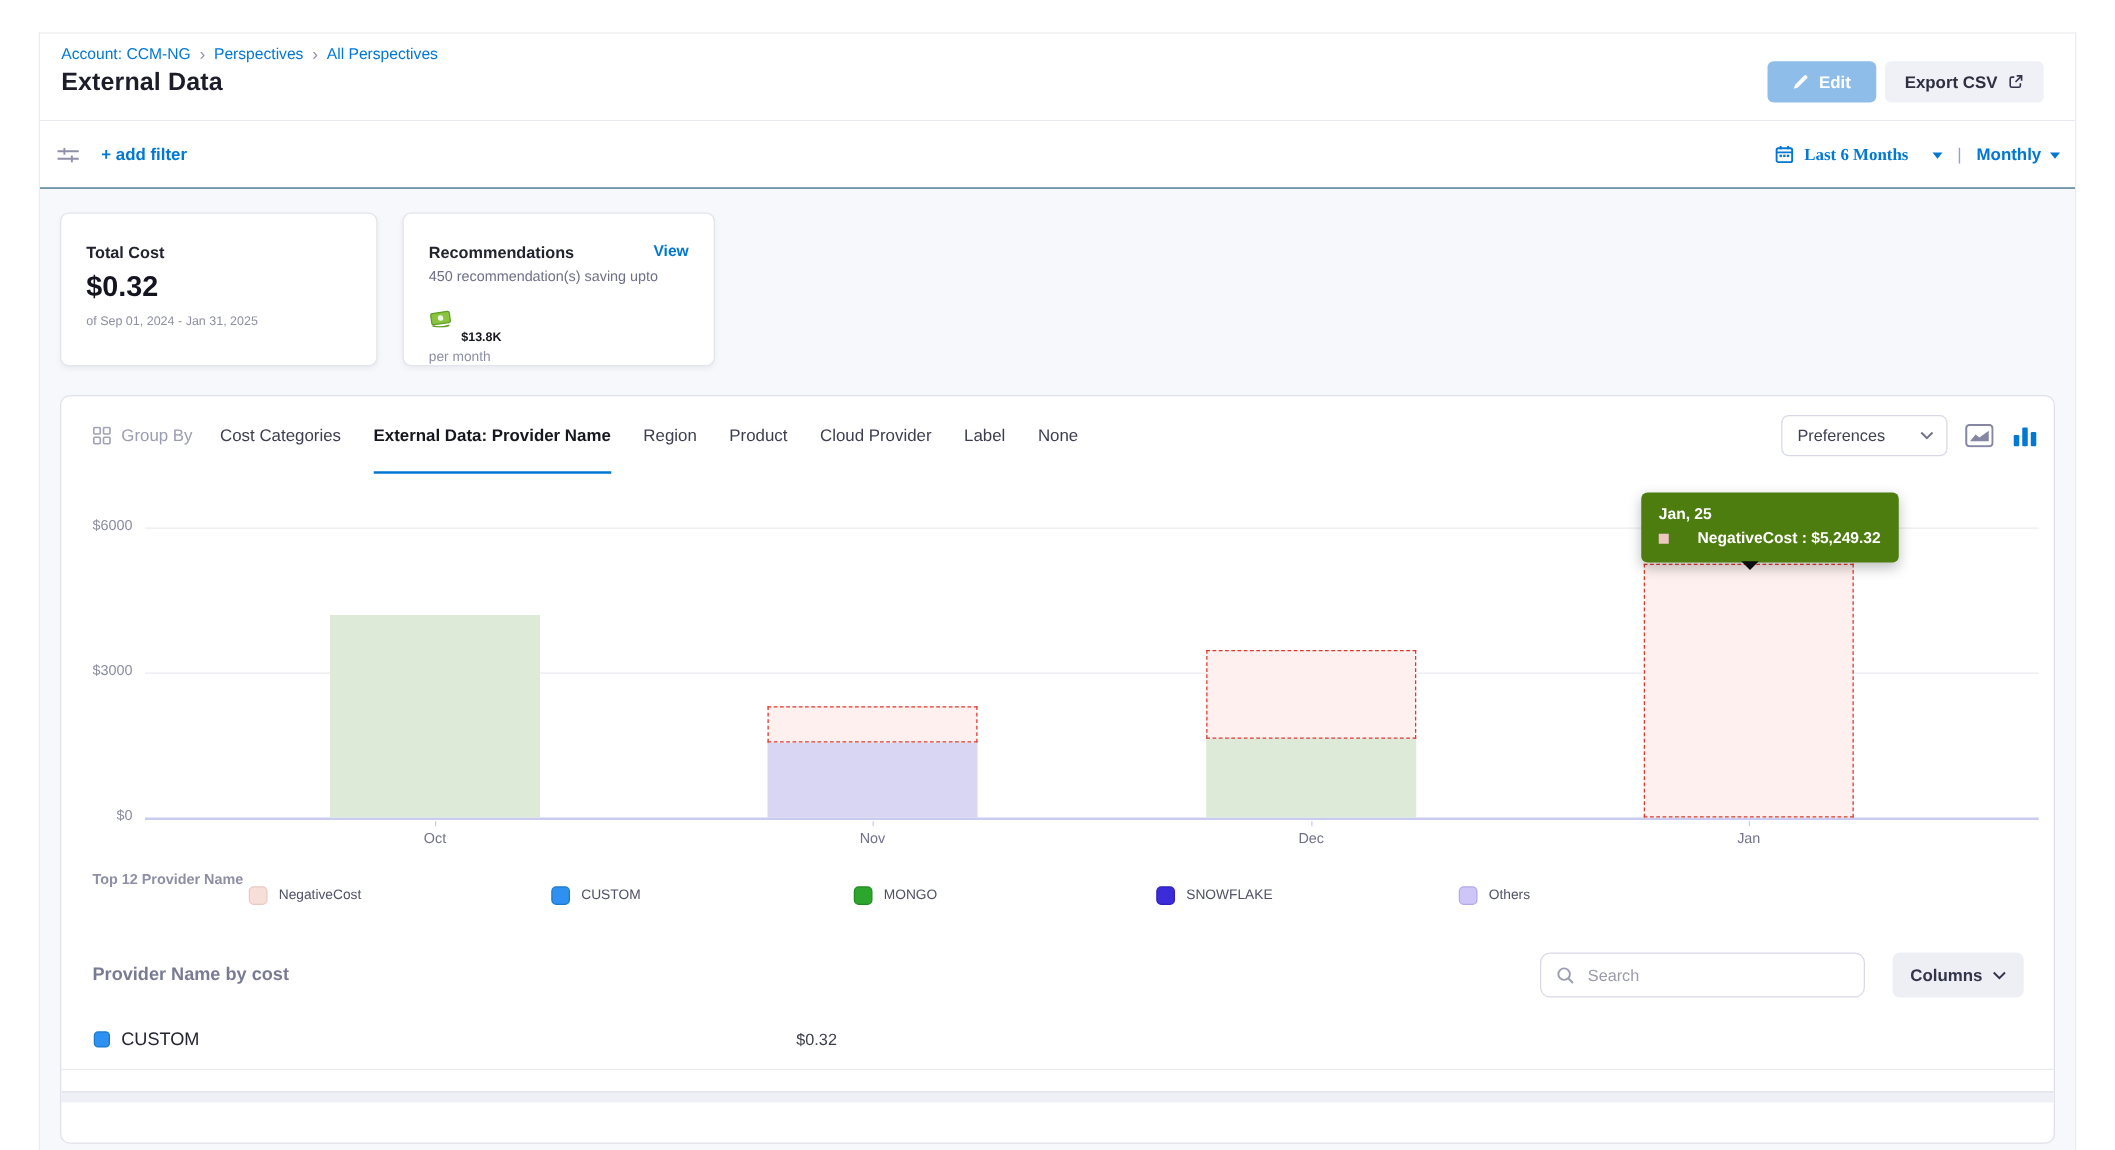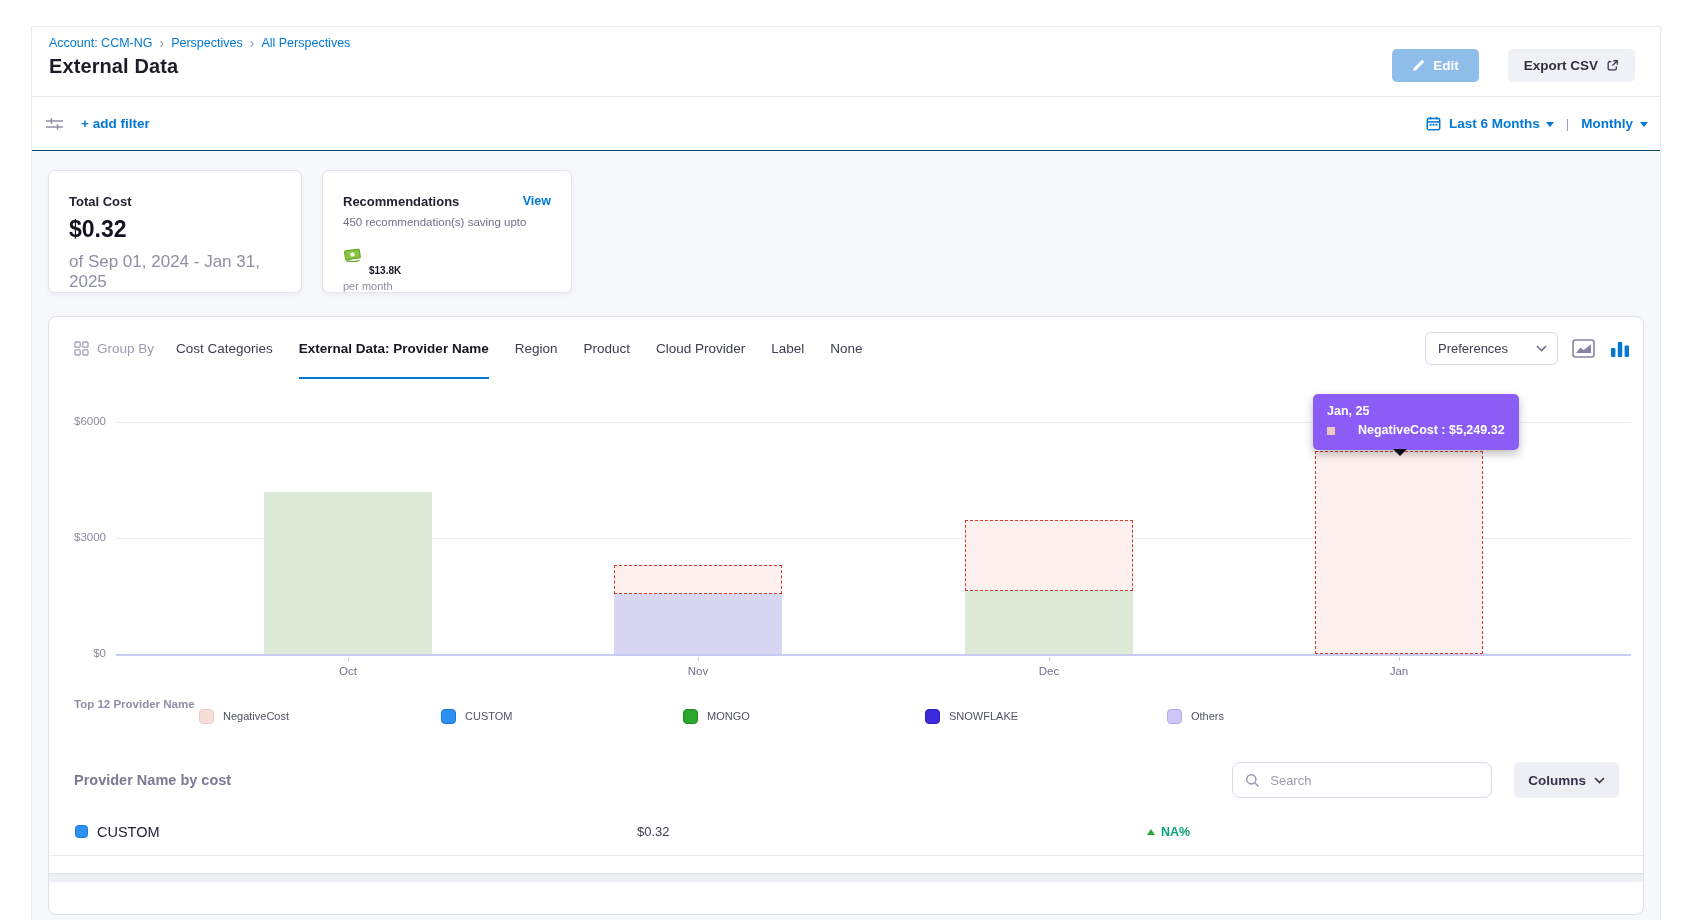--- a/index.html
+++ b/index.html
@@ -11,21 +11,21 @@
   .app { position:absolute; left:31px; top:26px; width:1630px; bottom:0;
          border:1px solid #ebebf2; border-bottom:none; background:#fff; }
 
   
   .page-header { height:70px; display:flex; justify-content:space-between;
                  padding:9px 25px 0 17px; border-bottom:1px solid #e8e8f0; background:#fff; }
   .breadcrumb { display:flex; align-items:center; gap:7px; font-size:12.5px; }
   .bc-link { color:#0278d5; cursor:pointer; text-decoration:none; }
   .bc-sep { color:#8f93ad; font-size:14px; line-height:1; }
   h1.page-title { margin:5px 0 0; font-size:20px; font-weight:700; color:#1c1d29; letter-spacing:.1px; }
-  .hbtns { display:flex; gap:29px; align-items:flex-start; margin-top:13px; }
+  .hbtns { display:flex; gap:7px; align-items:flex-start; margin-top:13px; }
   .btn { height:33px; border:none; border-radius:5px; font-size:13.5px; font-weight:700;
          display:flex; align-items:center; gap:8px; cursor:pointer;
          font-family:"Liberation Sans","DejaVu Sans",sans-serif; }
   .btn-edit { background:#8fbde9; color:#fff; padding:0 20px; }
   .btn-export { background:#f0f1f7; color:#2e3040; padding:0 16px; }
 
   
   .filterbar { height:54px; display:flex; align-items:center; padding:0 12px 0 9px;
                border-bottom:1px solid #0c4a6e; background:#fff; }
   .sliders-btn { display:flex; align-items:center; padding:4px; cursor:pointer; }
@@ -37,21 +37,21 @@
   .fsep { color:#9aa0c0; font-weight:400; margin:0 4px; }
 
   
   .content { background:#f7f8fb; height:770px; padding:19px 16px 0; }
   .cards { display:flex; gap:20px; }
   .card { background:#fff; border:1px solid #e3e4ee; border-radius:7px;
           box-shadow:0 2px 4px rgba(96,97,112,.08); height:123px; }
   .card-total { width:254px; padding:23px 20px 0; }
   .c-title { font-size:13px; font-weight:700; color:#22232f; }
   .c-value { font-size:23px; font-weight:700; color:#131420; margin-top:7px; }
-  .c-period { font-size:17px; color:#8d8fa3; margin-top:9px; }
+  .c-period { font-size:10px; color:#8d8fa3; margin-top:9px; }
   .card-reco { width:250px; padding:23px 20px 0; position:relative; }
   .view-link { position:absolute; right:20px; top:23px; color:#0278d5; font-size:12.5px; font-weight:600; cursor:pointer; }
   .r-line1 { font-size:11.5px; color:#6e7087; margin-top:7px; }
   .r-valrow { display:flex; align-items:center; gap:7px; margin-top:5px; }
   .r-val { font-size:10px; font-weight:700; color:#16171f;margin-top:32px; }
   .r-line2 { font-size:11px; color:#8d8fa3; margin-top:4px; }
 
   
   .panel { margin-top:23px; background:#fff; border:1px solid #dfe0ea; border-radius:8px;
            height:599px; overflow:hidden; position:relative; }
@@ -69,21 +69,21 @@
 
   
   .chart { margin-top:12px; height:300px; position:relative; }
   .gridline { position:absolute; left:67px; width:1515px; height:1px; background:#ebebf1; }
   .axisline { position:absolute; left:67px; width:1515px; height:2px; background:#c9cbf1; top:263px; }
   .ylab { position:absolute; left:0; width:57px; text-align:right; font-size:11.5px; color:#8a8b9f; }
   .xtick { position:absolute; width:1px; height:4px; background:#c9cbf1; top:266px; }
   .xlab { position:absolute; top:274px; width:90px; text-align:center; font-size:11.5px; color:#71728a; }
   .barseg { position:absolute; width:168px; }
   .barseg.dashed { border:1.5px dashed #d93a2e; }
-  .tooltip { position:absolute; left:1264px; top:3px; background:#8b5cf6; color:#fff; border-radius:5px;
+  .tooltip { position:absolute; left:1264px; top:3px; background:#4d7c0f; color:#fff; border-radius:5px;
              padding:8px 14px 9px; font-size:12.5px; font-weight:700; line-height:1.55; z-index:6;
              box-shadow:0 4px 10px rgba(0,0,0,.25); white-space:nowrap; }
   .tooltip:after { content:""; position:absolute; left:80px; bottom:-6px; width:0; height:0;
                    border-left:7px solid transparent; border-right:7px solid transparent;
                    border-top:7px solid #0b0c10; }
   .tt-line { display:flex; align-items:center; gap:23px; }
   .tt-marker { width:8px; height:8px; background:#eec7c1; display:inline-block; }
 
   
   .legendrow { margin-top:5px; height:40px; display:flex; padding-left:25px; }
@@ -167,21 +167,21 @@
       <span style="display:flex;">
         <svg width="15" height="15" viewBox="0 0 14 14">
           <rect x="1.2" y="2.4" width="11.6" height="10.4" rx="1.3" fill="none" stroke="#0278d5" stroke-width="1.4"></rect>
           <path d="M1.2 5.5 H12.8" stroke="#0278d5" stroke-width="1.4"></path>
           <path d="M4.2 0.8 V3.2 M9.8 0.8 V3.2" stroke="#0278d5" stroke-width="1.4"></path>
           <rect x="3.4" y="7.2" width="1.8" height="1.8" fill="#0278d5"></rect>
             <rect x="6.1" y="7.2" width="1.8" height="1.8" fill="#0278d5"></rect>
             <rect x="8.8" y="7.2" width="1.8" height="1.8" fill="#0278d5"></rect>
         </svg>
       </span>
-      <span class="drop" style="display:flex;align-items:center;gap:6px;">
+      <span class="drop" style="display:flex;align-items:center;gap:19px;font-family:Liberation Serif, serif;">
         <span>Last 6 Months</span>
         <span class="caret-down"></span>
       </span>
       <span class="fsep">|</span>
       <span class="drop" style="display:flex;align-items:center;gap:7px;">
         <span>Monthly</span>
         <span class="caret-down"></span>
       </span>
     </div>
   </div>
@@ -337,23 +337,19 @@
         </div>
       </div>
 
       <div id="tbody">
           <div class="grid3 trow">
             <div class="name-cell">
               <span class="row-swatch" style="background: rgb(46, 144, 240); border: 1px solid rgb(24, 121, 208);"></span>
               <span>CUSTOM</span>
             </div>
             <div class="cost-cell">$0.32</div>
-            <div class="trend-cell">
-              <span class="up-tri"></span>
-              <span class="trend-val">NA%</span>
-            </div>
           </div>
         </div>
       <div class="strip"></div>
 
     </div>
   </div>
 </div>
 
 </body></html>

